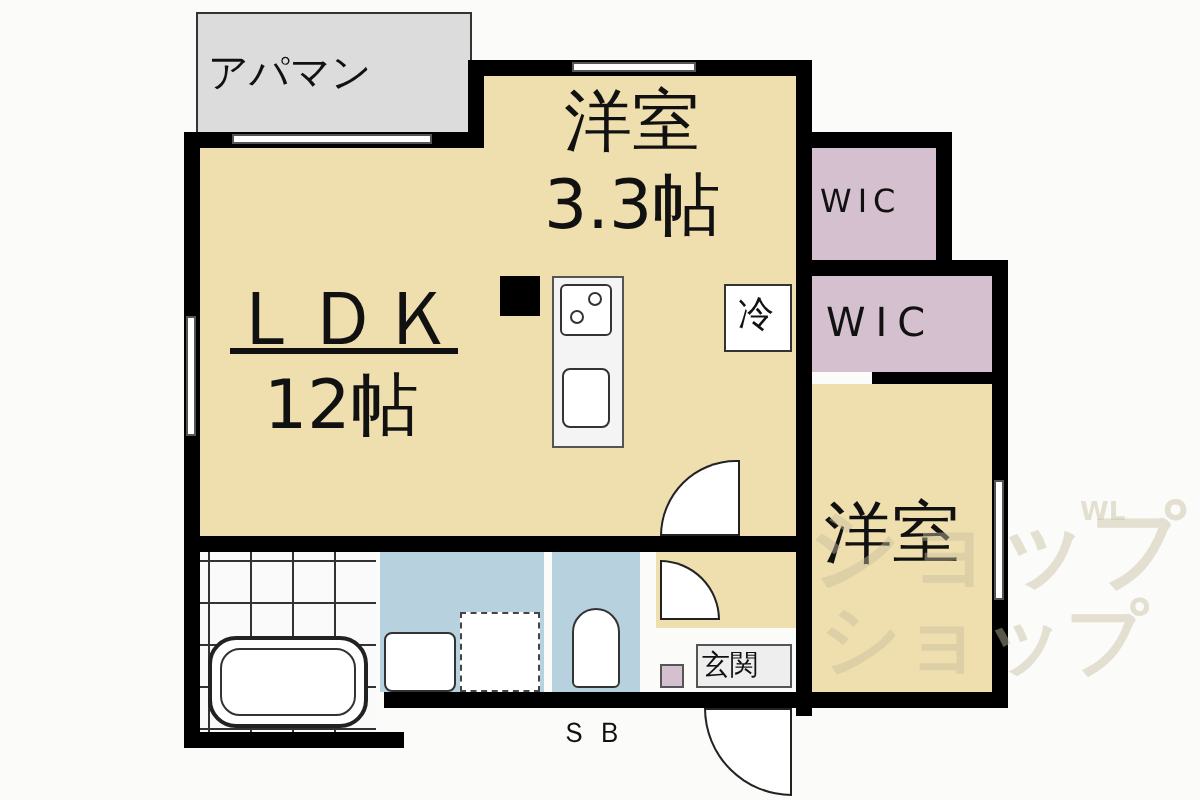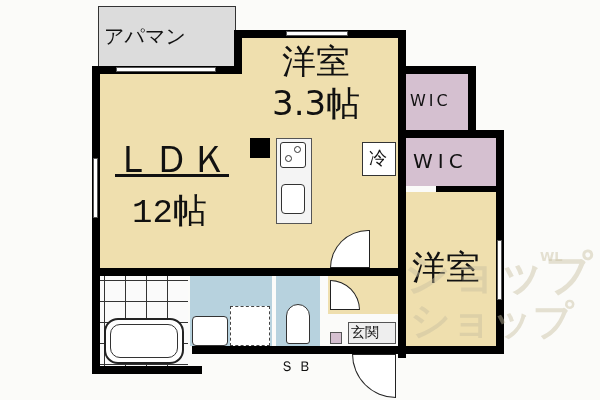--- a/index.html
+++ b/index.html
@@ -37,21 +37,21 @@
 <div class="wall" style="left:234px;top:130px;width:172px;height:8px;"></div>
 <div class="wall" style="left:92px;top:268px;width:312px;height:8px;"></div>
 <div class="wall" style="left:92px;top:366px;width:110px;height:8px;"></div>
 <div class="wall" style="left:192px;top:346px;width:212px;height:8px;"></div>
 <div class="wall" style="left:398px;top:346px;width:106px;height:8px;"></div>
 
 <div class="room ldk" style="left:100px;top:74px;width:298px;height:194px;"></div>
 <div class="room ldk" style="left:242px;top:138px;width:156px;height:130px;"></div>
 <div class="wall" style="left:250px;top:138px;width:20px;height:20px;"></div>
 <div class="lbl" style="left:115px;top:140px;font-size:38px;text-decoration:underline;">ＬＤＫ</div>
-<div class="lbl" style="left:132px;top:196px;font-size:34px;font-family:Liberation Mono, monospace;">12帖</div>
+<div class="lbl" style="left:132px;top:186px;font-size:34px;">12帖</div>
 <div class="win" style="left:116px;top:67px;width:100px;height:5px;"></div>
 <div class="win" style="left:93px;top:158px;width:5px;height:60px;"></div>
 
 <div class="abs" style="left:276px;top:138px;width:36px;height:86px;background:#f4f4f4;border:1px solid #555;"></div>
 <div class="abs" style="left:280px;top:142px;width:26px;height:26px;border:1px solid #333;border-radius:3px;background:#fff;">
   <div class="abs" style="left:13px;top:3px;width:7px;height:7px;border:1px solid #333;border-radius:50%;"></div>
   <div class="abs" style="left:4px;top:12px;width:7px;height:7px;border:1px solid #333;border-radius:50%;"></div>
 </div>
 <div class="abs" style="left:281px;top:184px;width:24px;height:30px;border:1px solid #333;border-radius:4px;background:#fff;"></div>
 
@@ -85,20 +85,20 @@
 <div class="abs" style="left:230px;top:306px;width:40px;height:40px;background:#fff;border:1px dashed #444;"></div>
 
 <div class="room blue" style="left:276px;top:276px;width:44px;height:70px;"></div>
 <div class="abs" style="left:286px;top:304px;width:24px;height:40px;background:#fff;border:1px solid #333;border-radius:12px 12px 3px 3px;"></div>
 
 <div class="room yoshitsu" style="left:328px;top:276px;width:70px;height:38px;"></div>
 <div class="door-arc" style="left:330px;top:230px;width:40px;height:38px;border-radius:40px 0 0 0;"></div>
 <div class="door-arc" style="left:330px;top:280px;width:30px;height:30px;border-radius:0 30px 0 0;"></div>
 
 <div class="abs" style="left:348px;top:322px;width:48px;height:22px;background:#eee;border:1px solid #555;"></div>
-<div class="lbl" style="left:351px;top:326px;font-size:14px;font-family:Liberation Mono, monospace;">玄関</div>
+<div class="lbl" style="left:351px;top:326px;font-size:14px;">玄関</div>
 <div class="abs" style="left:330px;top:332px;width:12px;height:12px;background:#d5c0d0;border:1px solid #555;"></div>
 <div class="door-arc" style="left:352px;top:354px;width:44px;height:44px;border-radius:0 0 0 44px;"></div>
-<div class="lbl" style="left:280px;top:360px;font-size:14px;letter-spacing:4px;font-family:Liberation Mono, monospace;">ＳＢ</div>
+<div class="lbl" style="left:280px;top:360px;font-size:14px;letter-spacing:4px;">ＳＢ</div>
 
 <div class="wm" style="left:404px;top:250px;font-size:46px;">ショップ</div>
 <div class="wm" style="left:410px;top:300px;font-size:40px;">ショップ</div>
 <div class="wm" style="left:540px;top:250px;font-size:13px;text-align:right;">WL</div>
 
 </body></html>

